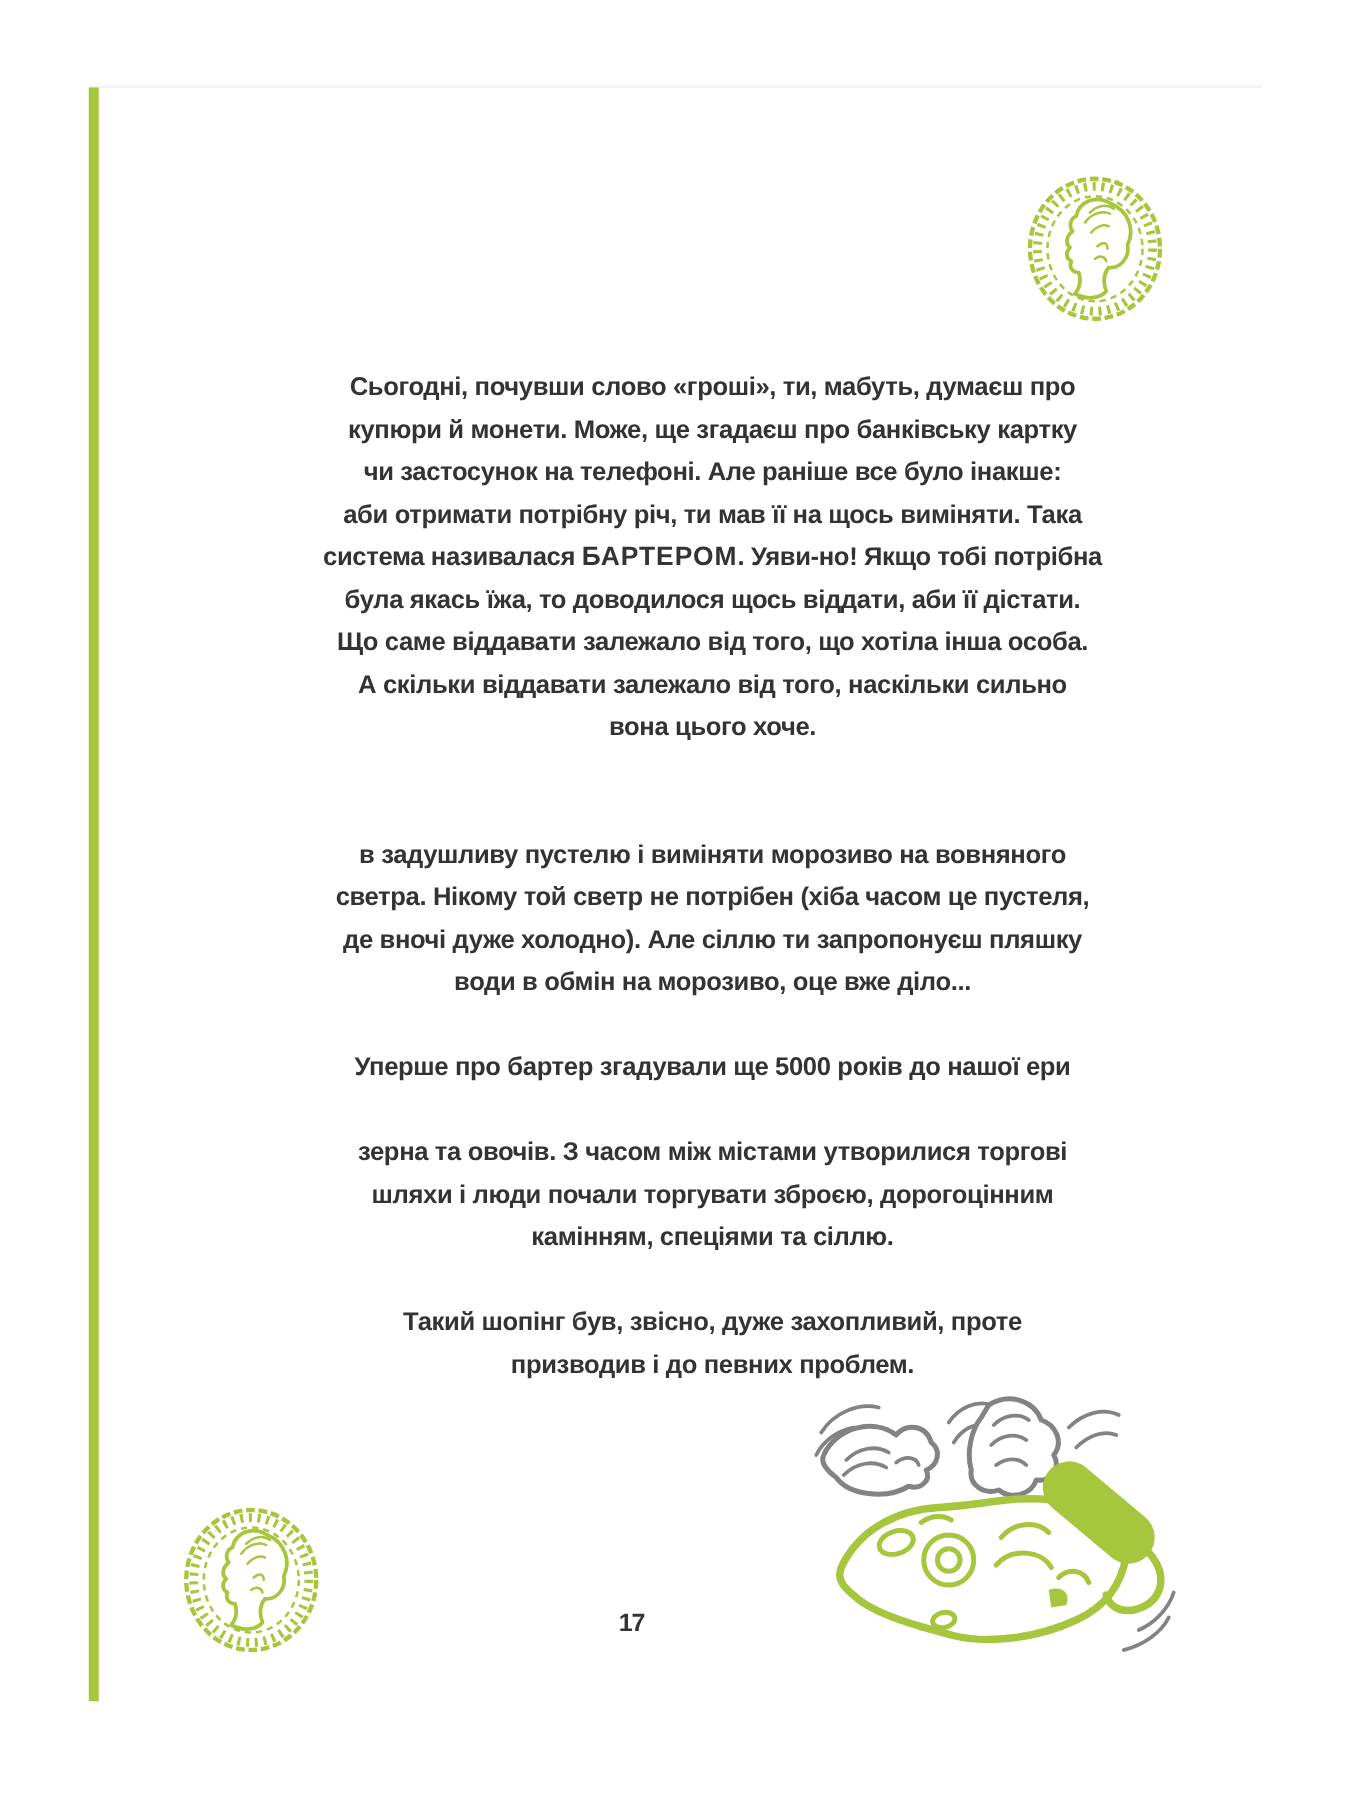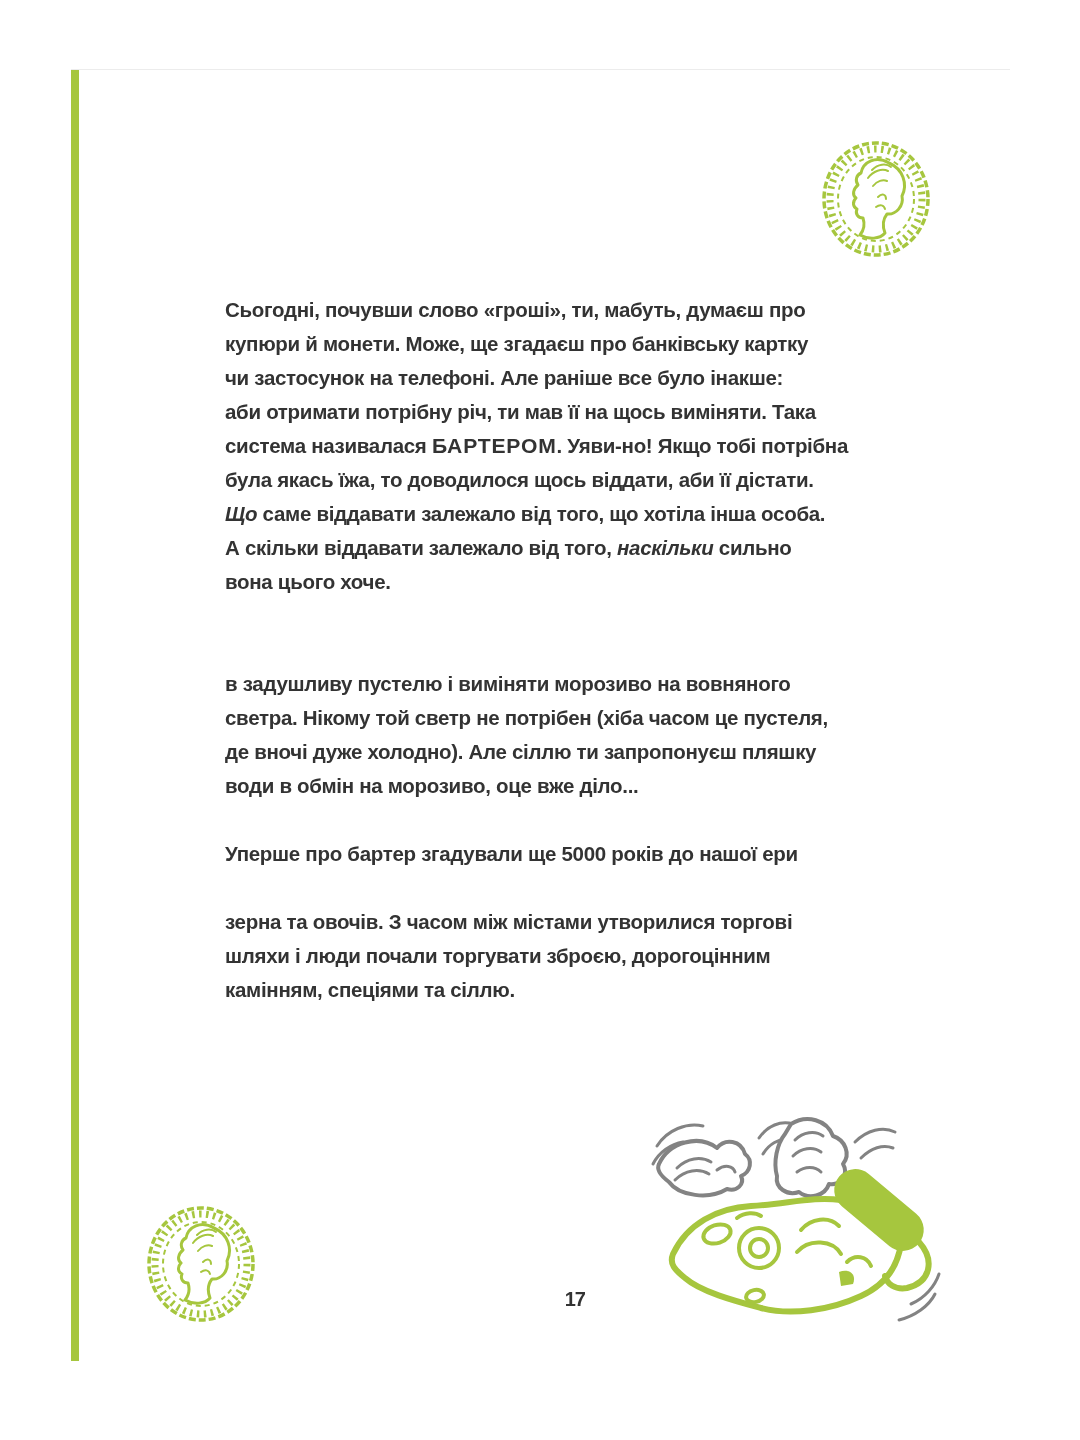--- a/index.html
+++ b/index.html
@@ -8,27 +8,27 @@
     font-family:"Liberation Sans",sans-serif;color:var(--ink,#333);
   }
   .top-rule{position:absolute;left:71px;top:69px;width:939px;height:1px;background:#ececec;}
   .accent-bar{position:absolute;left:71px;top:70px;width:8px;height:1291px;background:var(--accent,#a6c63e);}
   .coin{position:absolute;width:120px;height:124px;}
   .coin.tr{left:816px;top:137px;}
   .coin.bl{left:141px;top:1202px;}
   .money{position:absolute;left:643px;top:1110px;width:327px;height:230px;}
   .body-text{
     position:absolute;left:225px;top:293px;width:690px;
-    font-size:20.5px;line-height:34px;font-weight:bold;letter-spacing:-0.3px;
+    font-size:20.5px;line-height:34px;font-weight:bold;letter-spacing:-0.3px;text-align:center;
   }
   .body-text p{margin:0 0 34px 0;}
-  .italic{font-style:italic;font-weight:bold;margin-top:47px;}
+  .italic{font-weight:bold;margin-top:47px;}
   .caps{letter-spacing:0.8px;font-size:1.03em;margin-top:48px;}
   .page-number{
-    position:absolute;left:495px;top:1288px;width:90px;text-align:right;
+    position:absolute;left:495px;top:1288px;width:90px;text-align:left;
     font-size:20px;font-weight:bold;letter-spacing:-1px;
   }
   .g-stroke{stroke:var(--accent,#a6c63e);}
   .g-fill{fill:var(--accent,#a6c63e);}
   .s-stroke{stroke:var(--sketch,#838383);}
 </style>
 </head>
 <body>
 
 <div class="canvas">
@@ -41,20 +41,21 @@
     <ellipse cx="60" cy="62" rx="46" ry="50" fill="none" class="g-stroke" stroke-width="7" stroke-dasharray="2.5 4.5"></ellipse>
     <ellipse cx="60" cy="62" rx="38" ry="42" fill="none" class="g-stroke" stroke-width="2" stroke-dasharray="5 4"></ellipse>
     <path d="M73,26 C60,18 47,25 45,36 C40,38 39,44 42,48 C37,52 36,58 40,61 C36,65 37,70 41,72 C39,77 42,81 47,81 C49,87 48,93 44,98 C53,103 64,102 69,96 C66,88 67,82 71,77 C80,78 88,69 86,59 C92,47 87,32 73,26 Z" fill="none" class="g-stroke" stroke-width="3" stroke-linejoin="round"></path>
     <path d="M56,33 C62,27 70,26 75,30 M52,41 C57,34 66,31 72,34 M57,49 C61,44 67,42 71,44 M62,60 C66,56 70,57 70,62 M60,70 C64,67 68,68 69,72" fill="none" class="g-stroke" stroke-width="2" stroke-linecap="round"></path>
   </svg>
 
   <div class="body-text">
       <p><span>Сьогодні, почувши слово «гроші», ти, мабуть, думаєш про</span><br><span>купюри й монети. Може, ще згадаєш про банківську картку</span><br><span>чи застосунок на телефоні. Але раніше все було інакше:</span><br><span>аби отримати потрібну річ, ти мав її на щось виміняти. Така</span><br><span>система називалася </span><span class="caps">БАРТЕРОМ</span><span>. Уяви-но! Якщо тобі потрібна</span><br><span>була якась їжа, то доводилося щось віддати, аби її дістати.</span><br><span class="italic">Що</span><span> саме віддавати залежало від того, що хотіла інша особа.</span><br><span>А скільки віддавати залежало від того, </span><span class="italic">наскільки</span><span> сильно</span><br><span>вона цього хоче.</span></p>
       <p><br><span>в задушливу пустелю і виміняти морозиво на вовняного</span><br><span>светра. Нікому той светр не потрібен (хіба часом це пустеля,</span><br><span>де вночі дуже холодно). Але сіллю ти запропонуєш пляшку</span><br><span>води в обмін на морозиво, оце вже діло...</span></p>
       <p><span>Уперше про бартер згадували ще 5000 років до нашої ери</span><br><br><span>зерна та овочів. З часом між містами утворилися торгові</span><br><span>шляхи і люди почали торгувати зброєю, дорогоцінним</span><br><span>камінням, спеціями та сіллю.</span></p>
+      <p><span>Такий шопінг був, звісно, дуже захопливий, проте</span><br><span>призводив і до певних проблем.</span></p>
     </div>
 
   <svg class="coin bl" viewBox="0 0 120 124">
     <ellipse cx="60" cy="62" rx="52" ry="56" fill="none" class="g-stroke" stroke-width="3.5" stroke-dasharray="7 3"></ellipse>
     <ellipse cx="60" cy="62" rx="46" ry="50" fill="none" class="g-stroke" stroke-width="7" stroke-dasharray="2.5 4.5"></ellipse>
     <ellipse cx="60" cy="62" rx="38" ry="42" fill="none" class="g-stroke" stroke-width="2" stroke-dasharray="5 4"></ellipse>
     <path d="M73,26 C60,18 47,25 45,36 C40,38 39,44 42,48 C37,52 36,58 40,61 C36,65 37,70 41,72 C39,77 42,81 47,81 C49,87 48,93 44,98 C53,103 64,102 69,96 C66,88 67,82 71,77 C80,78 88,69 86,59 C92,47 87,32 73,26 Z" fill="none" class="g-stroke" stroke-width="3" stroke-linejoin="round"></path>
     <path d="M56,33 C62,27 70,26 75,30 M52,41 C57,34 66,31 72,34 M57,49 C61,44 67,42 71,44 M62,60 C66,56 70,57 70,62 M60,70 C64,67 68,68 69,72" fill="none" class="g-stroke" stroke-width="2" stroke-linecap="round"></path>
   </svg>
 

